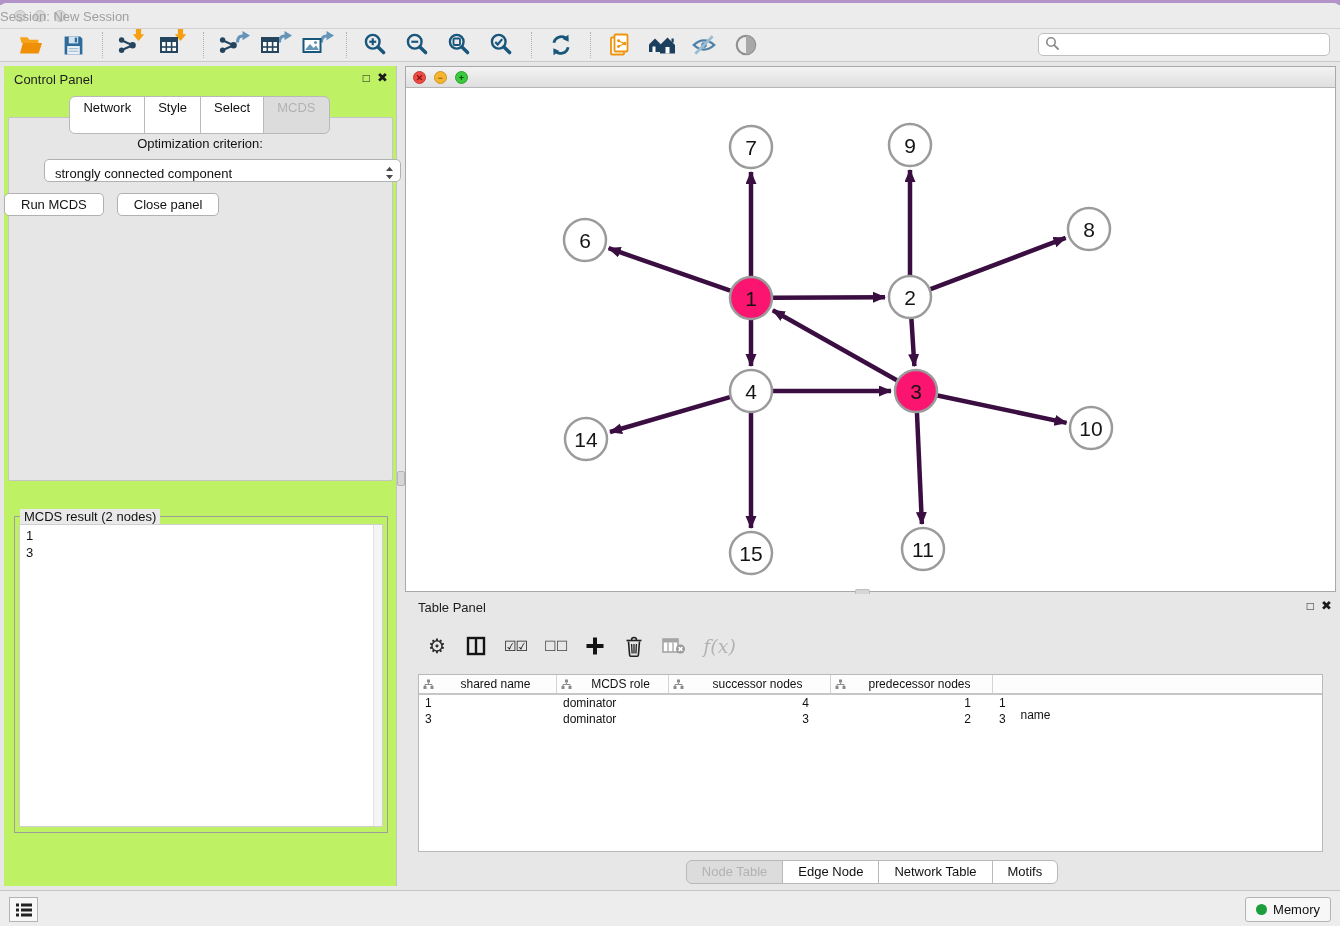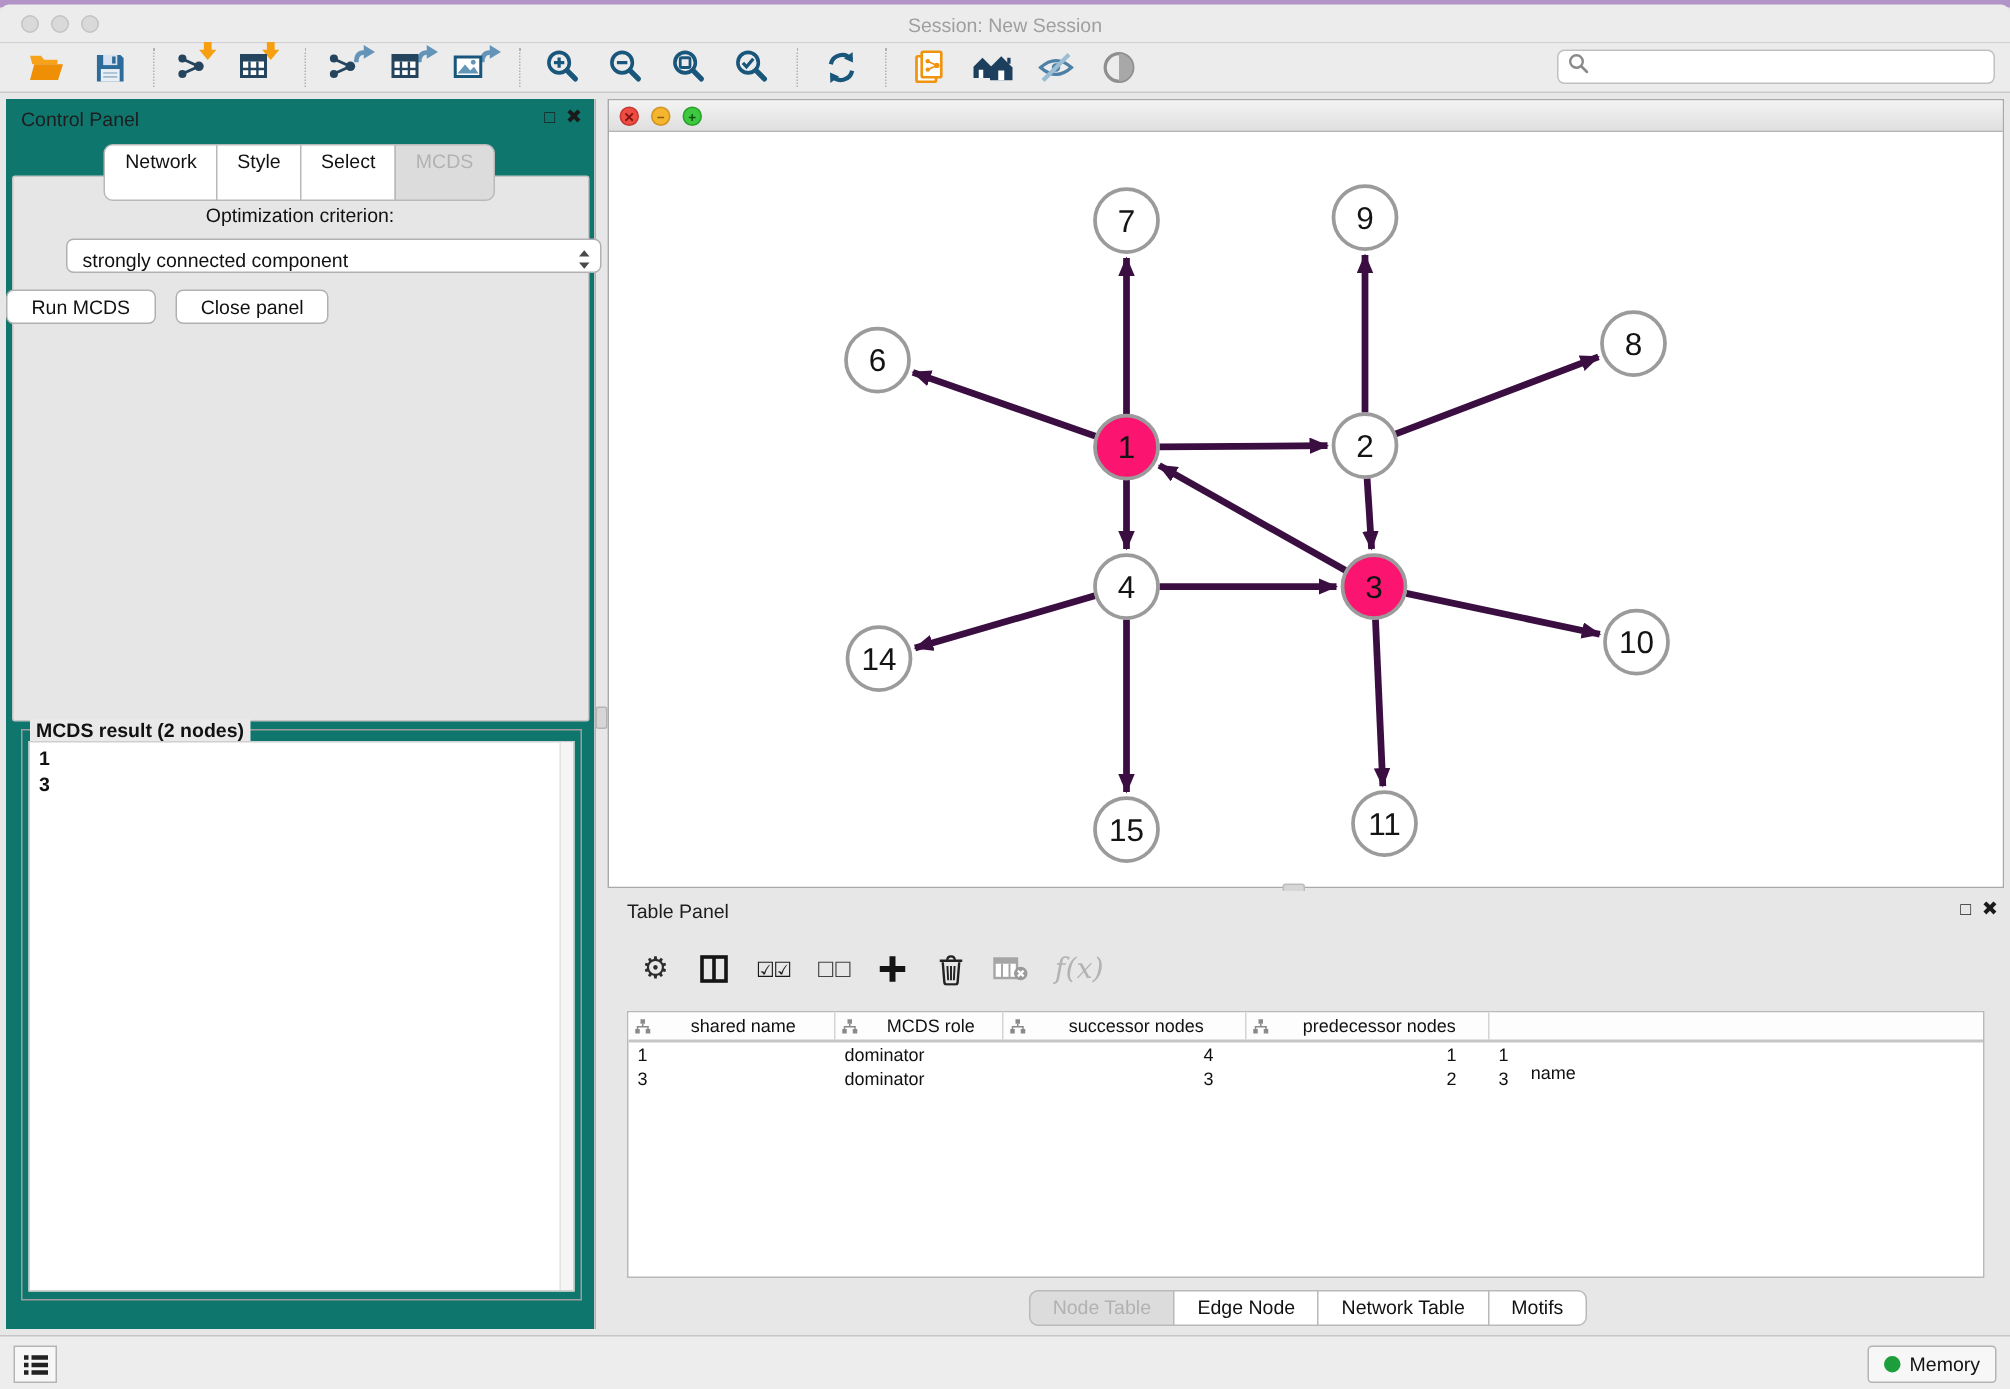--- a/index.html
+++ b/index.html
@@ -4,52 +4,52 @@
 <style>
   * { margin:0; padding:0; box-sizing:border-box; }
   html,body { width:1340px; height:926px; font-family:"Liberation Sans", sans-serif; background:#e7e7e7; overflow:hidden; }
   .app { position:absolute; inset:0; width:1340px; height:926px; background:#e7e7e7; }
 
   
   .top-strip { position:absolute; left:0; top:0; width:1340px; height:5px; background:#b394c9; }
   .titlebar { position:absolute; left:0; top:3px; width:1340px; height:26px; background:#ececec; border-bottom:1px solid #d2d2d2; border-radius:6px 6px 0 0; }
   .mac-dots { position:absolute; left:14px; top:7px; display:flex; gap:8px; }
   .mac-dot { width:12px; height:12px; border-radius:50%; background:#d9d9d9; border:1px solid #c3c3c3; }
-  .win-title { position:absolute; left:0; right:0; top:6px; text-align:center; font-size:13px; color:#9f9f9f; }
+  .win-title { position:absolute; left:0; right:0; top:6px; text-align:left; font-size:13px; color:#9f9f9f; }
 
   
   .toolbar { position:absolute; left:0; top:29px; width:1340px; height:33px; background:#ececec; border-bottom:1px solid #c9c9c9; display:flex; align-items:center; padding-left:6px; }
   .tb-group { display:flex; align-items:center; height:30px; padding:0 4px; }
   .tb-sep { width:1px; height:26px; border-left:1px dotted #b2b2b2; margin:0 4px; }
   .tbtn { width:42px; height:30px; display:flex; align-items:center; justify-content:center; position:relative; cursor:default; }
   .combo { position:relative; width:30px; height:26px; }
   .combo .base { position:absolute; left:0; bottom:-1px; }
   .combo .over { position:absolute; right:-3px; top:-3px; }
   .combo .overd { position:absolute; right:2px; top:-4px; }
   .search-wrap { position:absolute; right:10px; top:33px; width:292px; height:23px; background:#fff; border:1px solid #c0c0c0; border-radius:5px; display:flex; align-items:center; padding:0 6px; }
   .search-wrap input { border:none; outline:none; flex:1; font-size:13px; background:transparent; margin-left:4px; font-family:"Liberation Sans",sans-serif; }
 
   
-  .control-panel { position:absolute; left:4px; top:66px; width:393px; height:820px; background:#0f766e; border-right:1px solid #c4c4c4; }
+  .control-panel { position:absolute; left:4px; top:66px; width:393px; height:820px; background:#bef264; border-right:1px solid #c4c4c4; }
   .cp-title { position:absolute; left:10px; top:6px; font-size:13px; color:#1d1d1d; }
   .panel-winbtns { position:absolute; right:8px; top:5px; display:flex; gap:7px; align-items:center; }
   .wbtn { font-size:13px; color:#1a1a1a; line-height:14px; cursor:default; }
   .wbtn.sq { font-size:12px; }
   .cp-tabs { position:absolute; left:0; right:0; top:30px; display:flex; justify-content:center; z-index:3; }
   .seg-tab { background:#fff; border:1px solid #b9b9b9; padding:3px 13px 18px; font-size:13px; color:#111; margin-left:-1px; position:relative; }
   .seg-tab:first-child { border-radius:6px 0 0 6px; }
   .seg-tab:last-child { border-radius:0 6px 6px 0; }
   .seg-tab.sel { background:#dcdcdc; color:#b2b2b2; }
   .cp-box { position:absolute; left:4px; top:51px; width:385px; height:364px; background:#e6e6e6; border:1px solid #c6c6c6; border-radius:2px; }
   .opt-label { position:absolute; left:0; right:0; top:70px; text-align:center; font-size:13px; color:#111; }
   .dropdown { position:absolute; left:40px; top:93px; width:357px; height:23px; background:#fff; border:1px solid #b1b1b1; border-radius:5px; display:flex; align-items:flex-end; padding:0 6px 0 10px; font-size:13px; color:#111; }
   .dropdown .dd-label { flex:1; }
   .cp-btn-row { position:absolute; left:0; right:0; top:127px; display:flex; justify-content:flex-start; gap:13px; }
   .mac-btn { background:#fff; border:1px solid #b1b1b1; border-radius:5px; height:23px; padding:0 16px; font-size:13px; color:#111; display:flex; align-items:center; }
-  .result-group { position:absolute; left:10px; top:420px; width:374px; height:381px; border:1px solid #9d9d9d;font-weight:bold; }
+  .result-group { position:absolute; left:10px; top:450px; width:374px; height:317px; border:1px solid #9d9d9d; }
   .result-legend { position:absolute; left:5px; top:-8px; background:#e9e9e9; padding:0 4px; font-size:13px; color:#111; }
   .result-area { position:absolute; left:4px; top:7px; right:4px; bottom:5px; background:#fff; border:1px solid #cfcfcf; }
   .result-text { position:absolute; left:0; top:0; right:9px; bottom:0; padding:2px 6px; font-size:13px; color:#111; line-height:17px; white-space:pre; }
   .result-scroll { position:absolute; right:0; top:0; bottom:0; width:9px; background:#f5f5f5; border-left:1px solid #e2e2e2; }
 
   
   .net-window { position:absolute; left:405px; top:66px; width:931px; height:526px; background:#fff; border:1px solid #a9a9a9; }
   .net-titlebar { position:absolute; left:0; top:0; right:0; height:21px; background:linear-gradient(#f3f3f3,#dfdfdf); border-bottom:1px solid #b5b5b5; }
   .tl { position:absolute; top:4px; width:13px; height:13px; border-radius:50%; font-size:9px; font-weight:bold; display:flex; align-items:center; justify-content:center; }
   .tl.red { left:7px; background:#ef4b43; border:1px solid #c33a33; color:#7c150f; }

